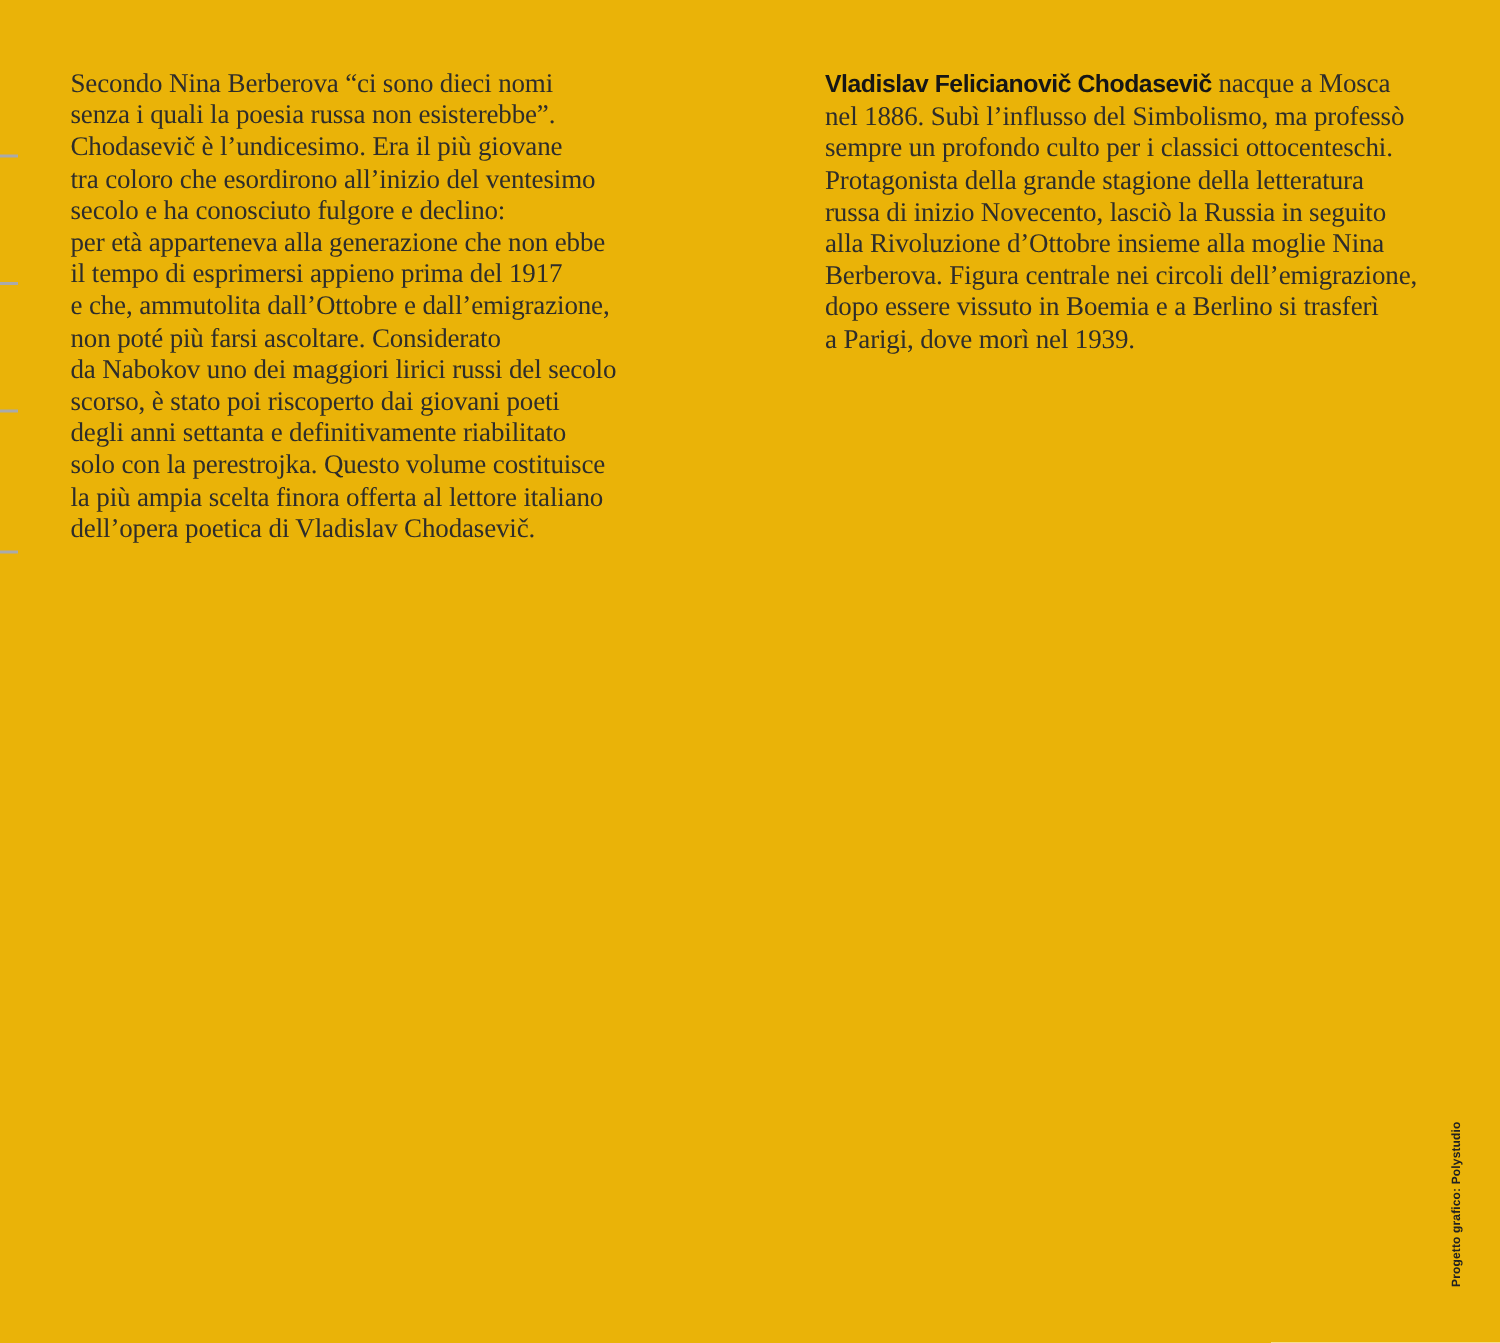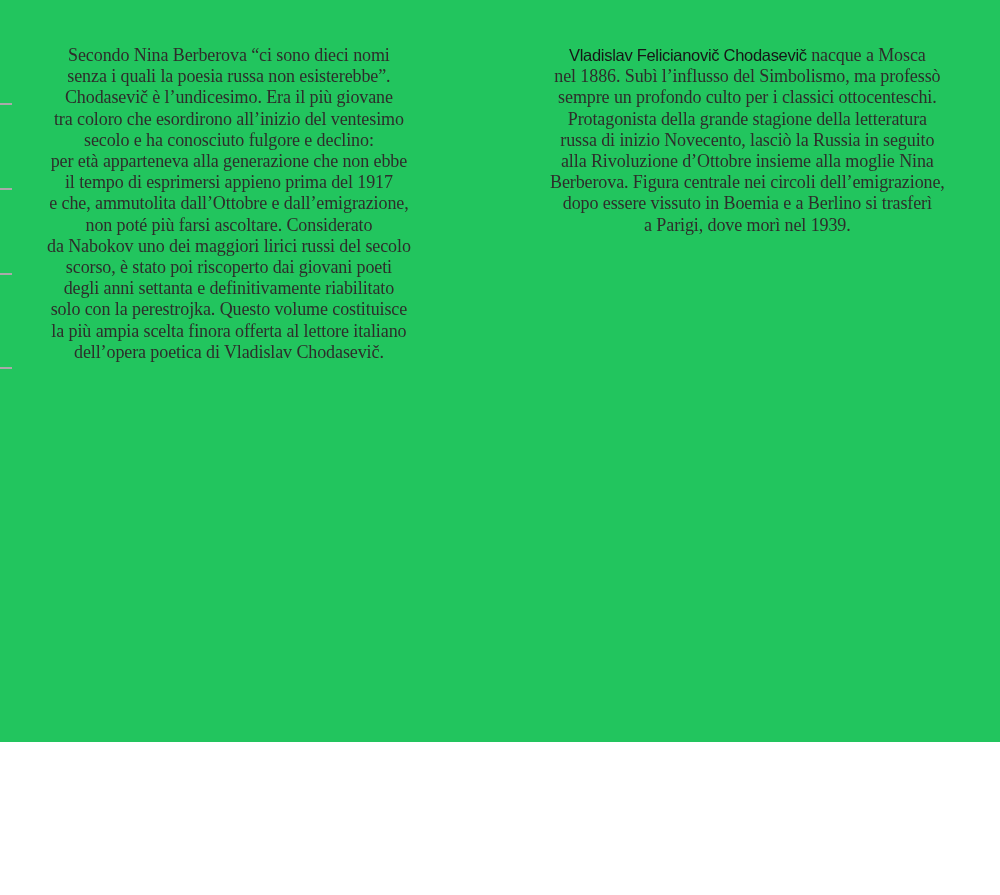--- a/index.html
+++ b/index.html
@@ -3,40 +3,39 @@
 <meta charset="utf-8">
 <style>
   html, body {
     margin: 0;
     padding: 0;
     background: #ffffff;
   }
   #page {
     position: relative;
     width: 1000px;
-    height: 742px;
-    background: #22c55e;
+    height: 895px;
+    background: #eab308;
     overflow: hidden;
     font-family: "Liberation Serif", serif;
-    text-align: center;
   }
   .flap-text {
     position: absolute;
     top: 45px;
     white-space: pre;
     font-size: 18px;
     line-height: 21.2px;
     letter-spacing: -0.1px;
     color: #2e2d2b;
   }
   #left-flap  { left: 47px;  }
   #right-flap { left: 550px; }
   .author-lead {
     font-family: "Liberation Sans", sans-serif;
-    font-weight: normal;
+    font-weight: bold;
     font-size: 16.5px;
     letter-spacing: -0.3px;
     color: #161616;
   }
   .crop-mark {
     position: absolute;
     left: 0;
     width: 12px;
     height: 2px;
     background: #aaaaaa;

